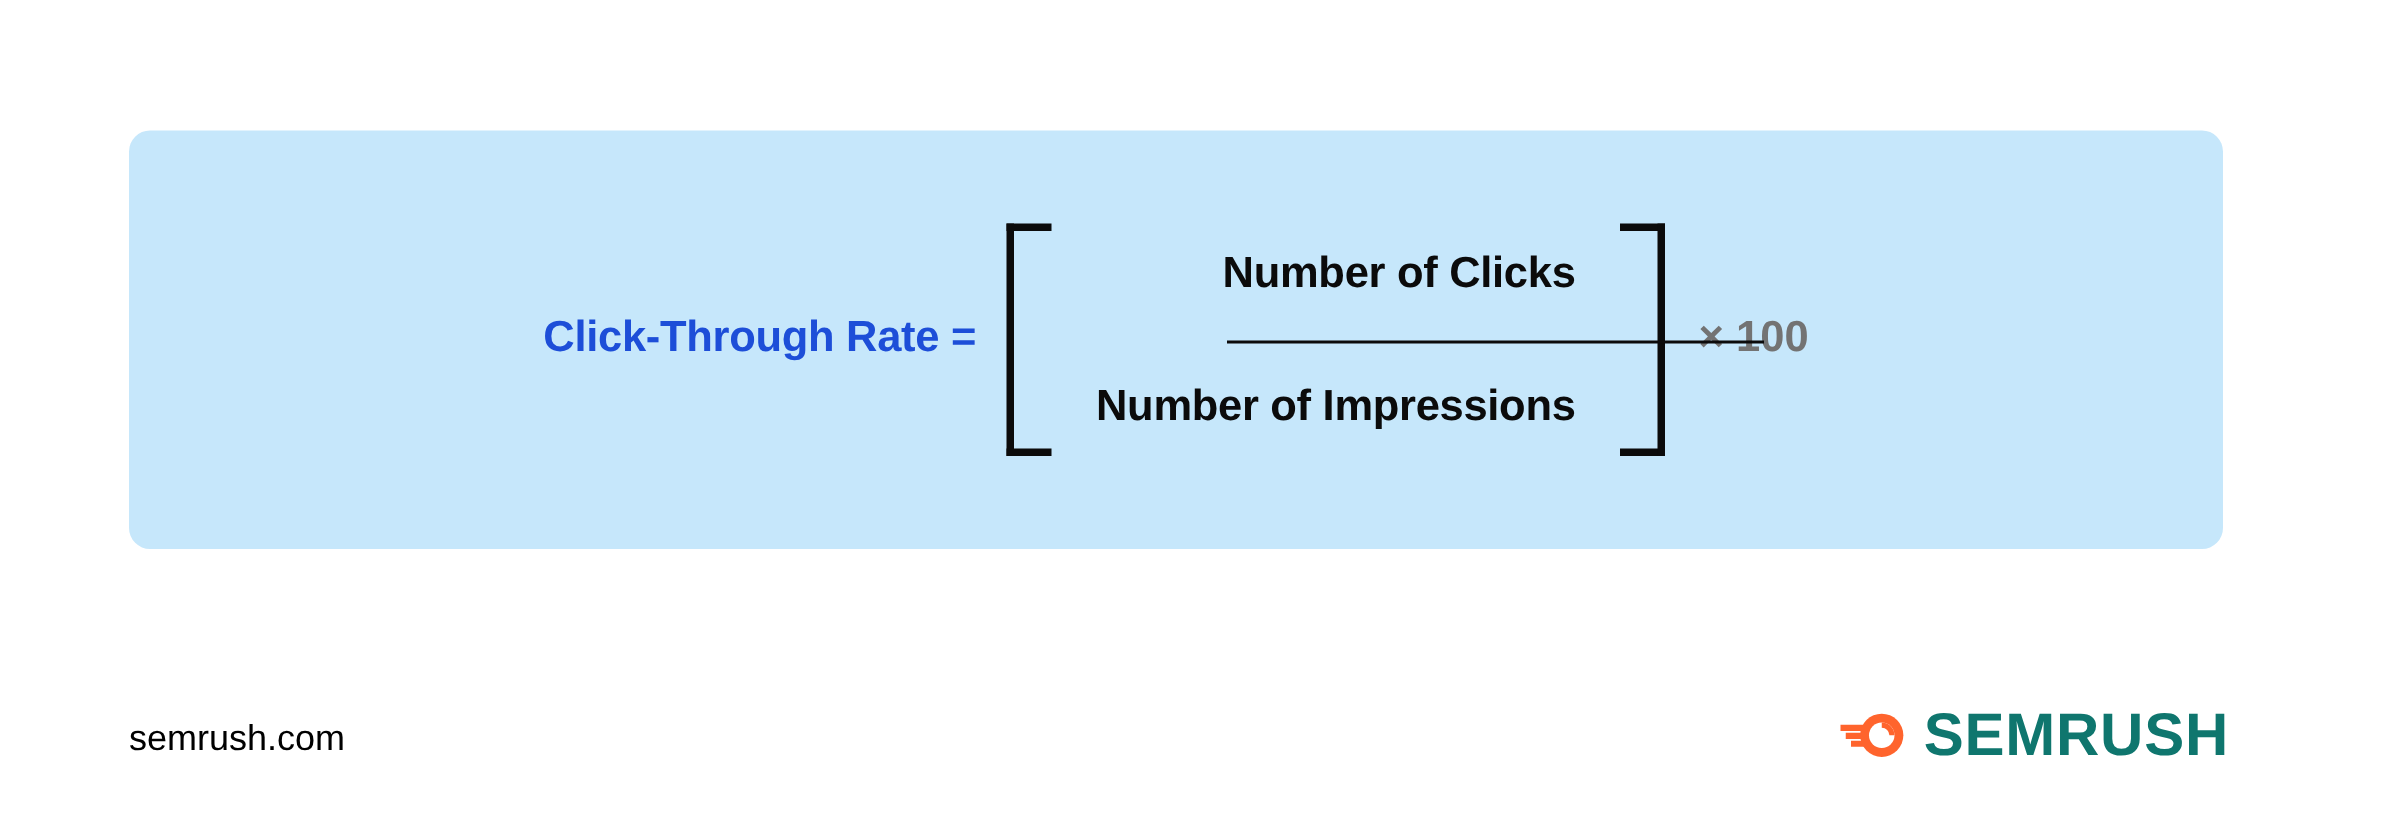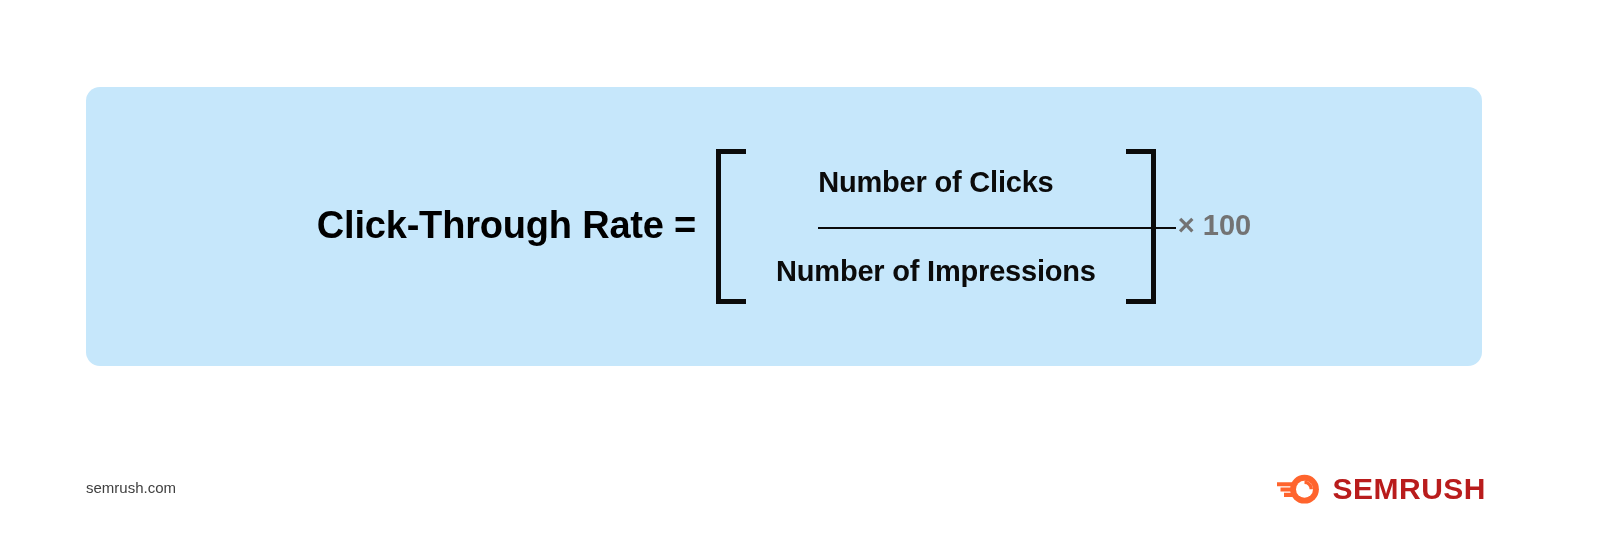--- a/index.html
+++ b/index.html
@@ -34,23 +34,23 @@
     height: 100%;
     display: flex;
     align-items: center;
     justify-content: center;
     gap: 0;
   }
 
   .formula-lhs {
     font-family: "Liberation Sans", sans-serif;
     font-weight: bold;
-    font-size: 38px;
+    font-size: 29px;
     letter-spacing: -0.2px;
-    color: #000000;
+    color: #1d4ed8;
     white-space: nowrap;
     margin-right: 20px;
     margin-top: -2px;
   }
 
   
   .bracket {
     width: 30px;
     height: 155px;
     box-sizing: border-box;
@@ -64,21 +64,21 @@
   .bracket-right {
     border-right: 5px solid #0b0b0b;
     border-top: 5px solid #0b0b0b;
     border-bottom: 5px solid #0b0b0b;
   }
 
   
   #fraction {
     display: flex;
     flex-direction: column;
-    align-items: center;
+    align-items: flex-end;
     justify-content: center;
     padding: 0 30px;
     flex: none;
   }
   .frac-term {
     font-family: "Liberation Sans", sans-serif;
     font-weight: bold;
     font-size: 29px;
     letter-spacing: -0.2px;
     color: #0b0b0b;
@@ -107,22 +107,22 @@
     margin-left: 22px;
     margin-top: -2px;
   }
 
   
   #site-url {
     position: absolute;
     left: 86px;
     top: 479px;
     font-family: "Liberation Sans", sans-serif;
-    font-size: 15px;
-    color: #404040;
+    font-size: 24px;
+    color: #000000;
     letter-spacing: 0px;
     white-space: nowrap;
   }
 
   #brand-logo {
     position: absolute;
     right: 114px;
     top: 470px;
     display: flex;
     align-items: center;
@@ -130,23 +130,23 @@
   }
   #brand-mark {
     width: 46px;
     height: 38px;
     flex: none;
     display: block;
   }
   #brand-wordmark {
     font-family: "Liberation Sans", sans-serif;
     font-weight: bold;
-    font-size: 30px;
+    font-size: 40px;
     letter-spacing: 0.5px;
-    color: #b91c1c;
+    color: #0f766e;
     white-space: nowrap;
     line-height: 1;
   }
 </style>
 </head>
 <body>
 
 <div id="formula-panel">
 
   <div id="formula-row">

